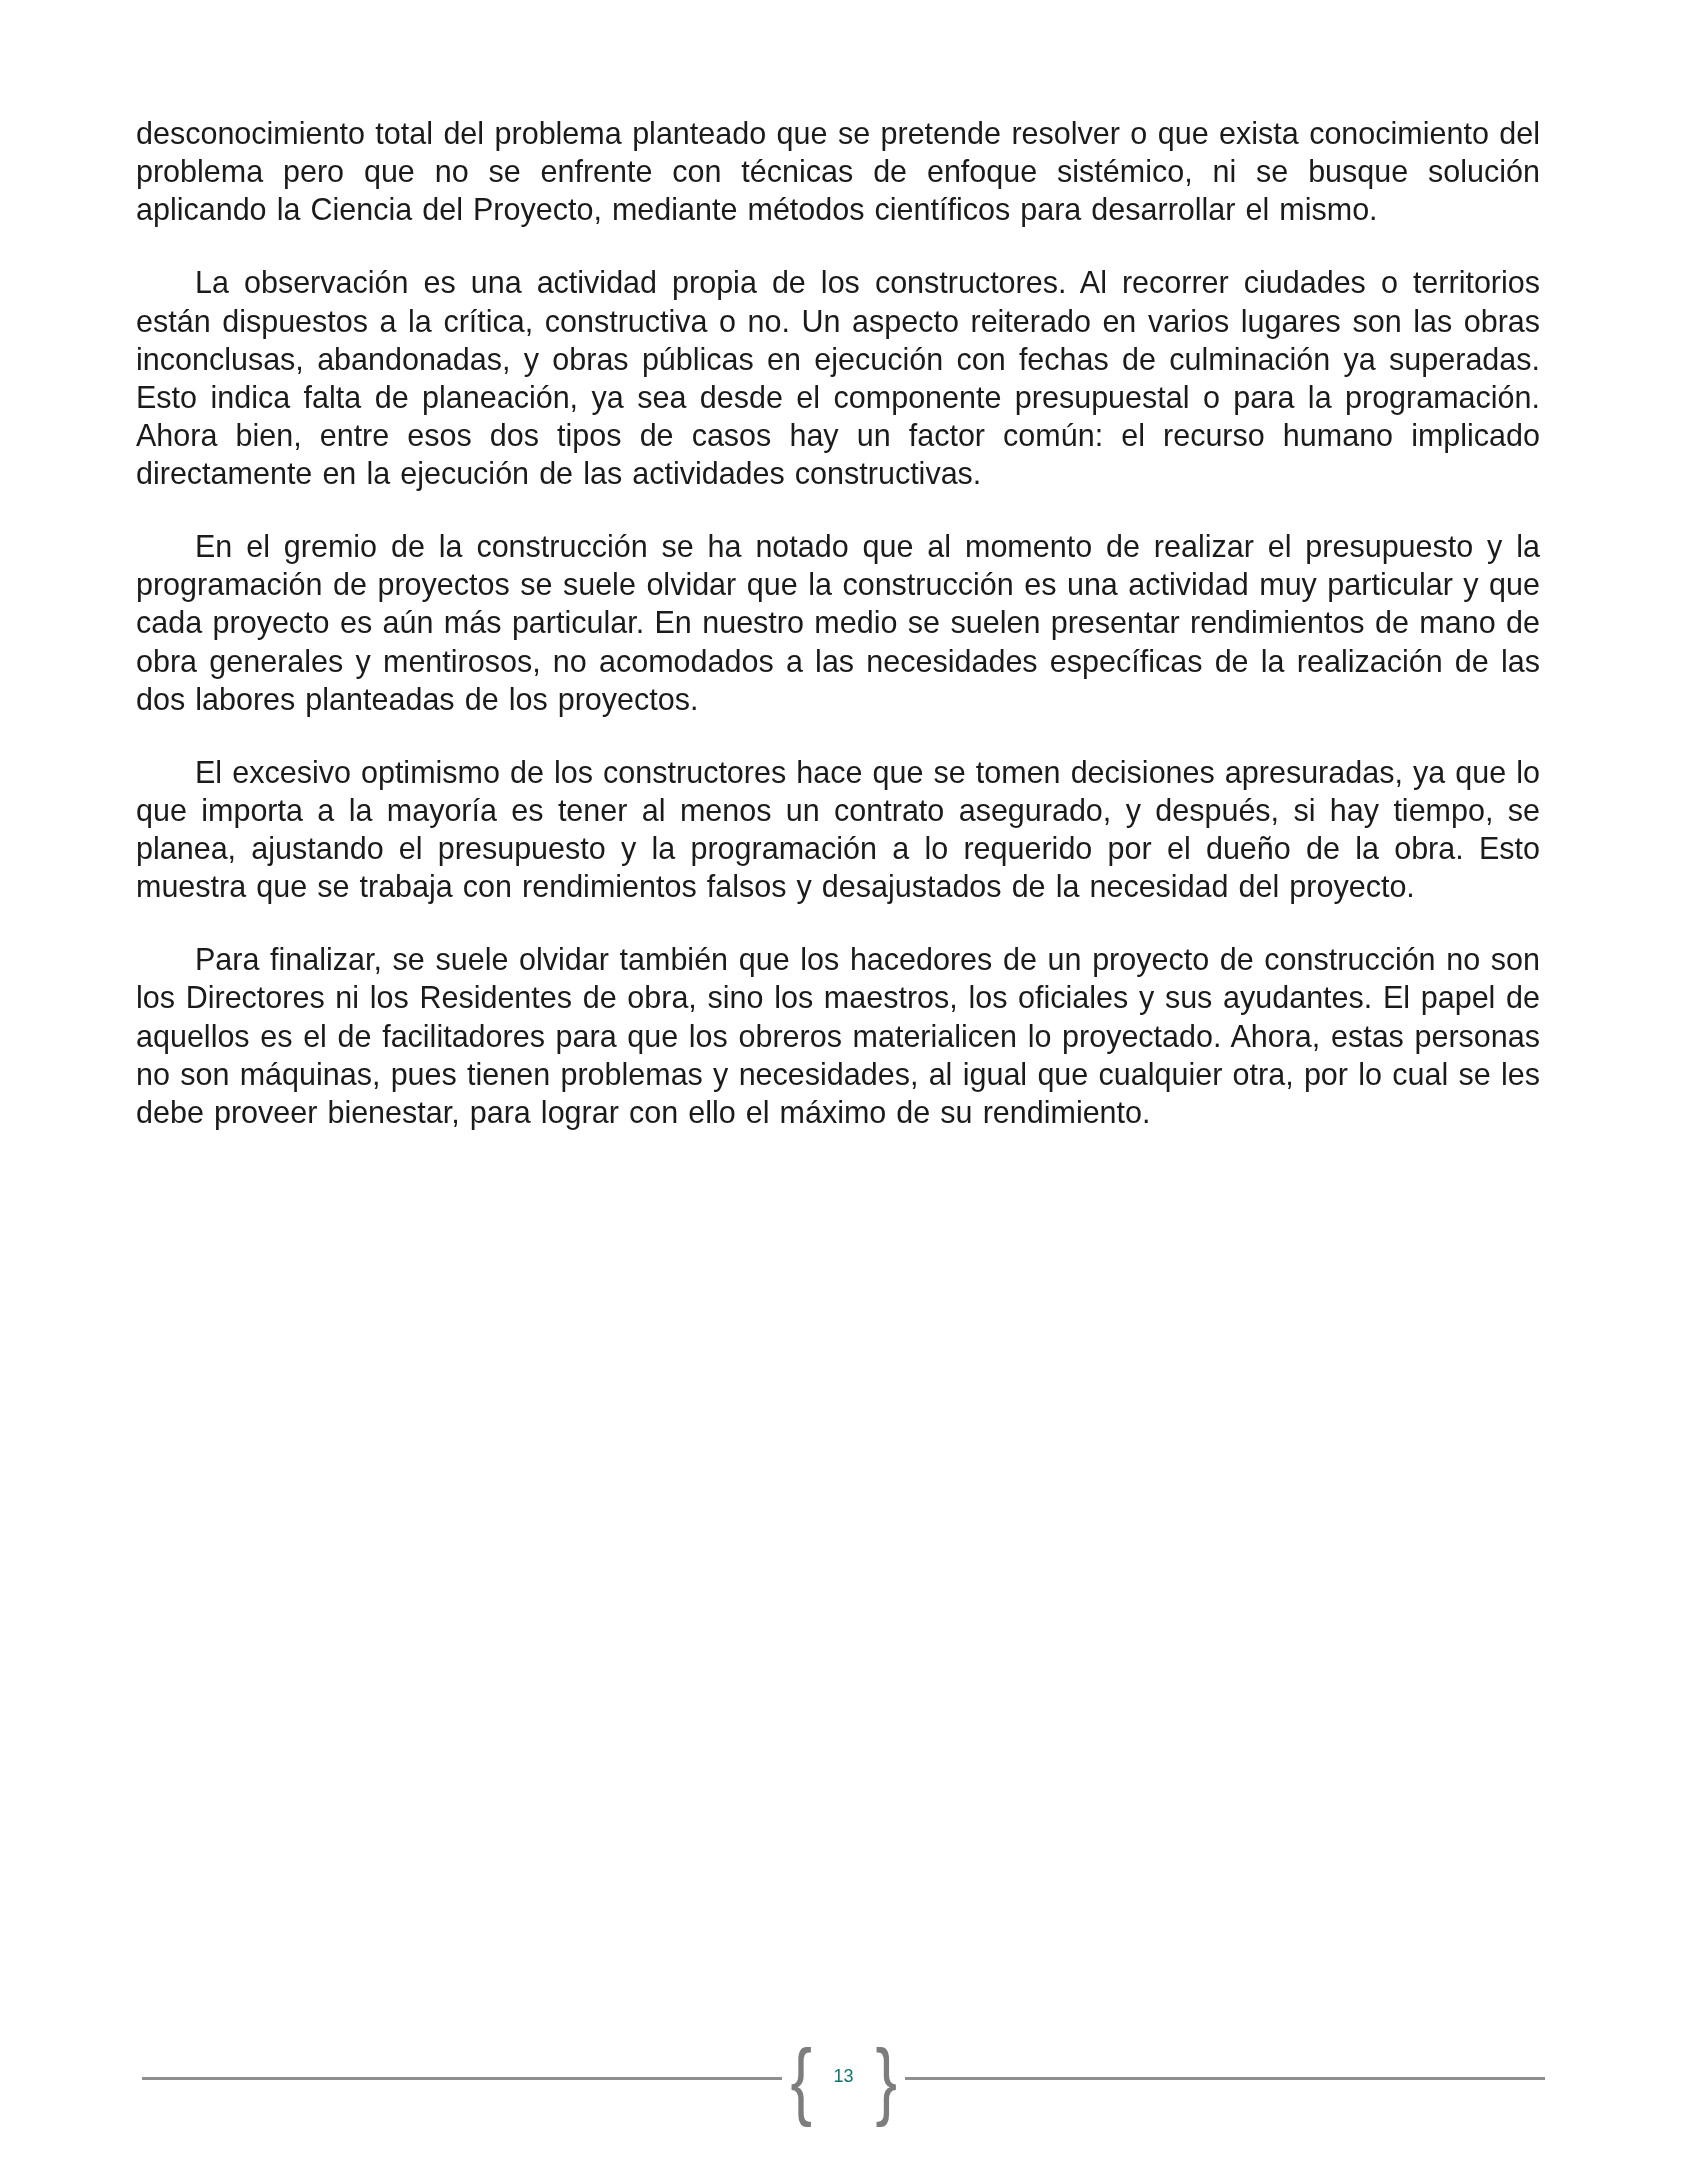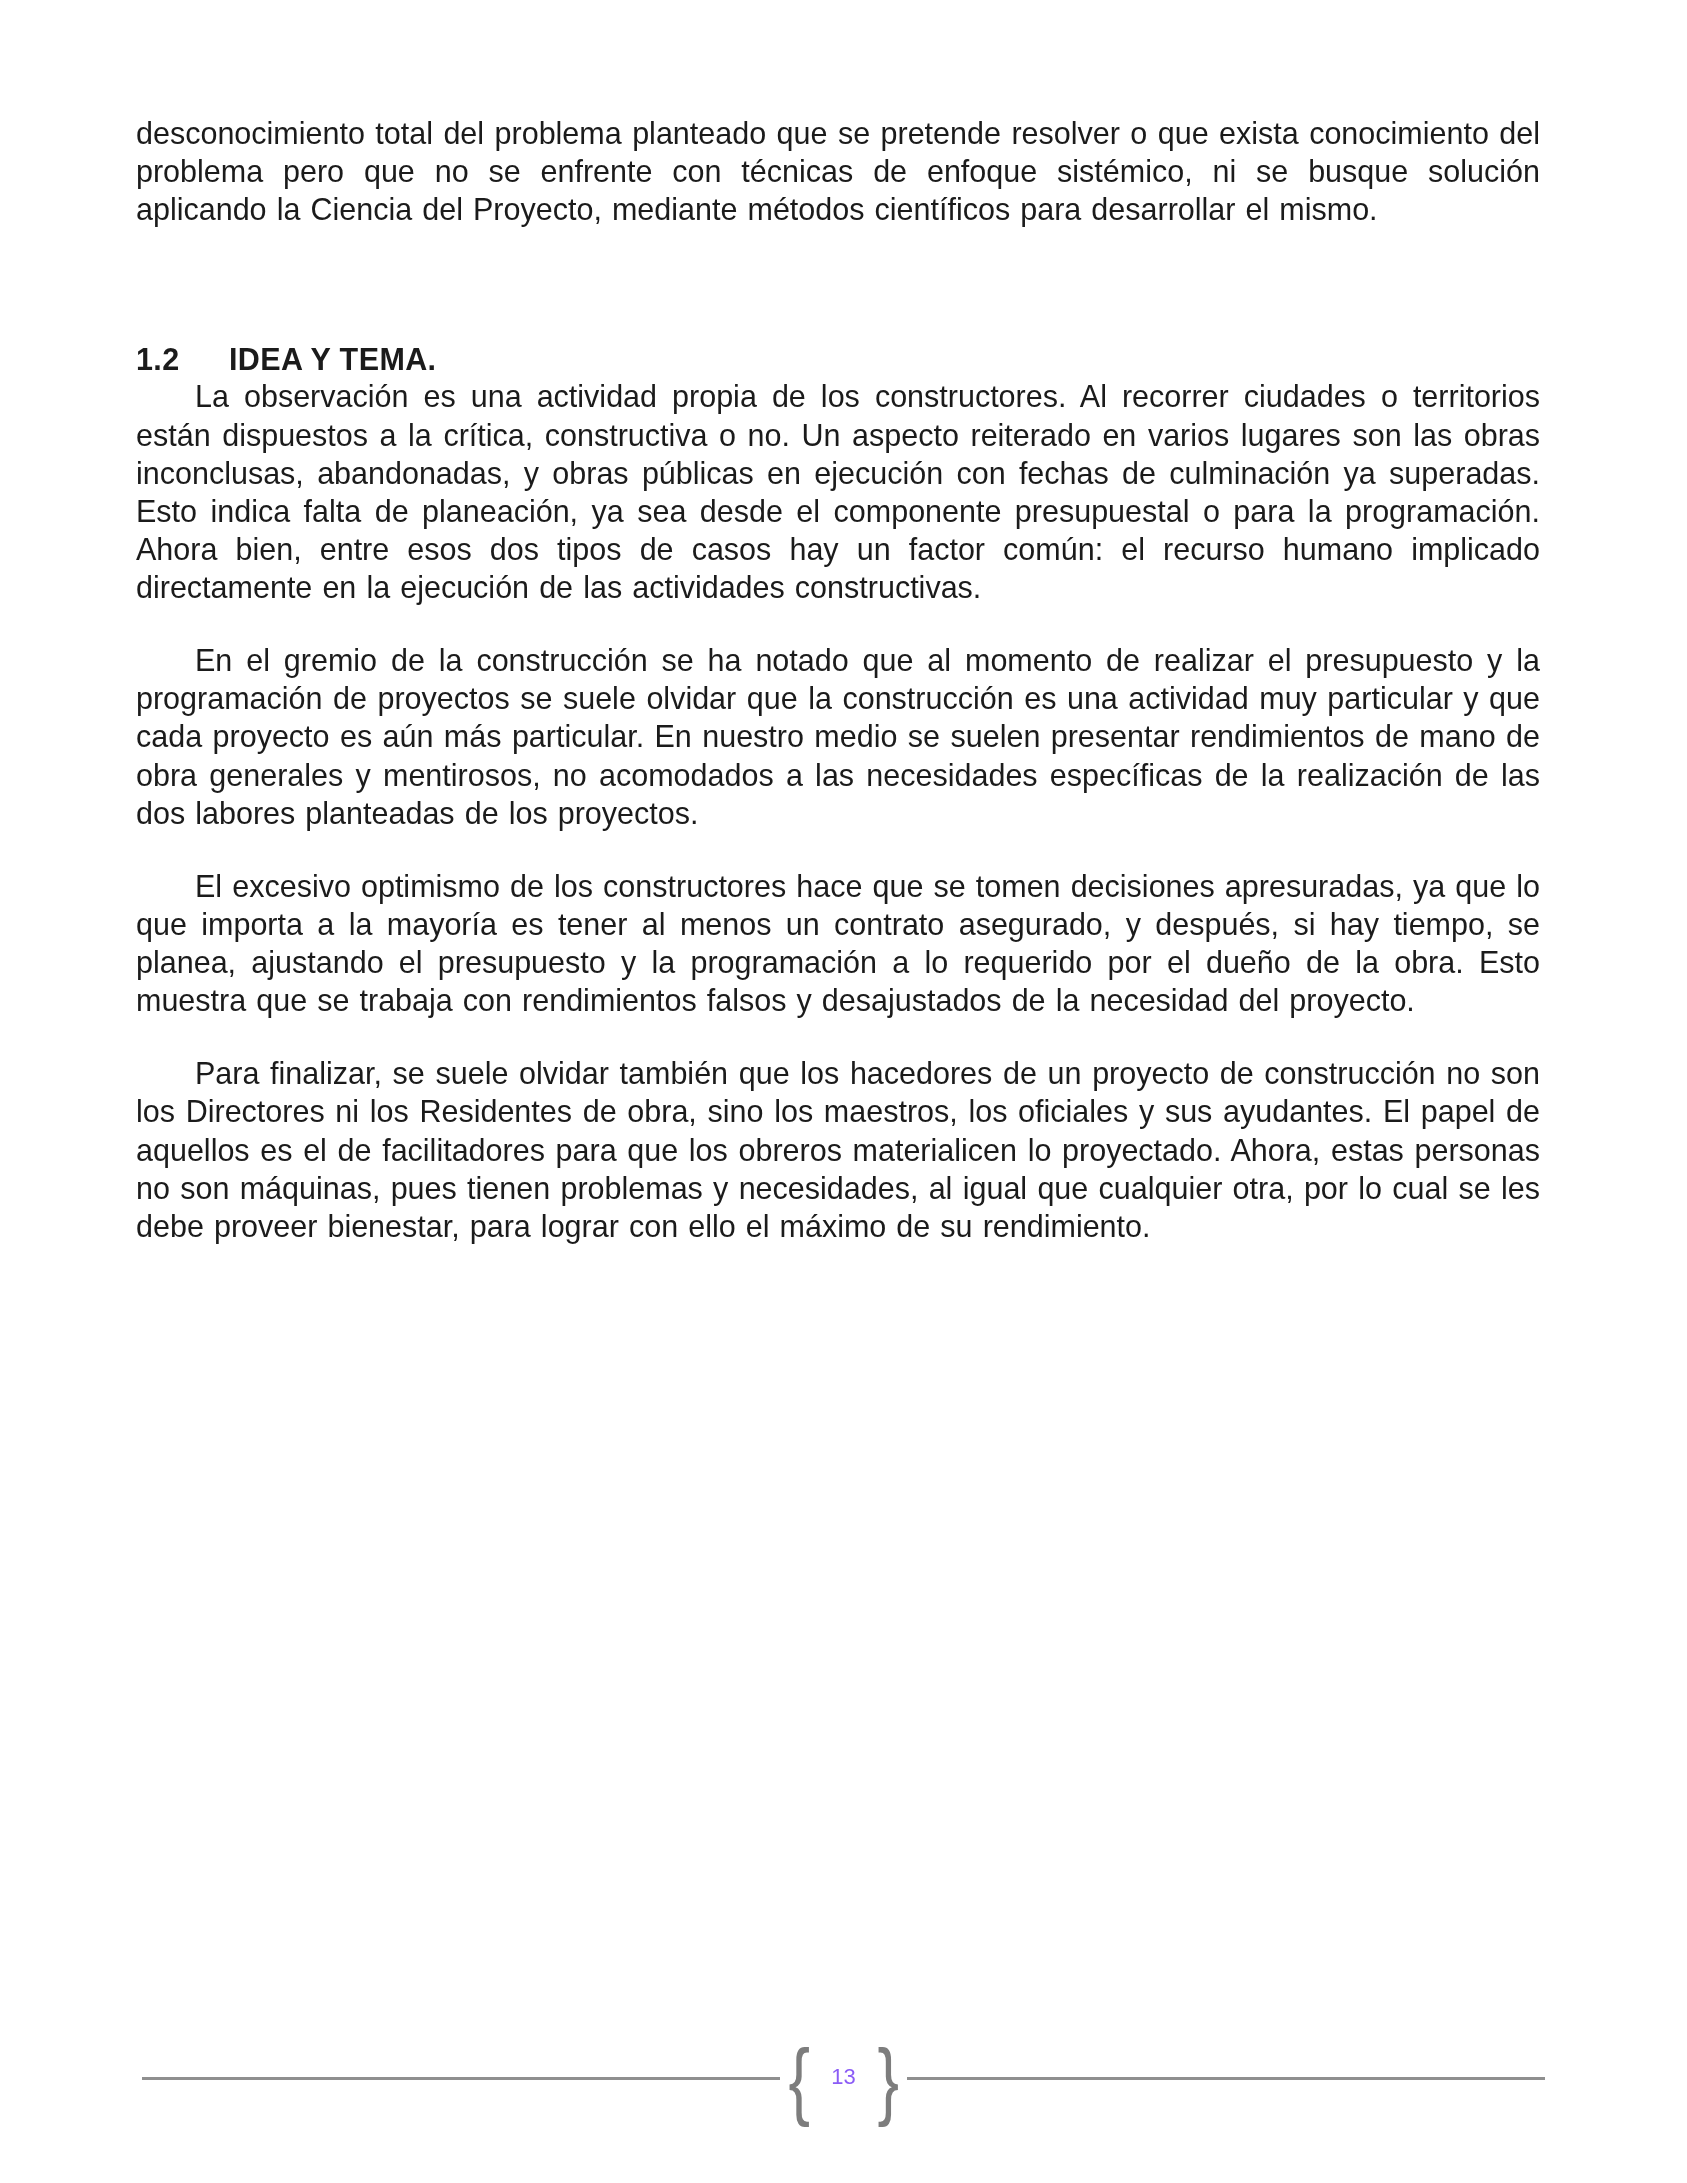--- a/index.html
+++ b/index.html
@@ -63,40 +63,36 @@
   }
   .brace {
     font-size: 86px;
     line-height: 1;
     color: #7d7d7d;
     padding: 0 5px;
     transform: scaleX(0.75);
     user-select: none;
   }
   .page-num {
-    font-size: 22px;
-    color: #8b5cf6;
+    font-size: 18px;
+    color: #0f766e;
     padding: 0 13px;
     position: relative;
     top: -1.6px;
   }
 </style>
 </head>
 <body>
 
 <div class="page">
 
   <div class="content">
 
     <p class="para">desconocimiento total del problema planteado que se pretende resolver o que exista conocimiento del problema pero que no se enfrente con técnicas de enfoque sistémico, ni se busque solución aplicando la Ciencia del Proyecto, mediante métodos científicos para desarrollar el mismo.</p>
 
-    <h2 class="section-heading">
-      <span class="sec-num">1.2</span>
-      <span class="sec-title">IDEA Y TEMA.</span>
-    </h2>
 
 
     <p class="para indent">La observación es una actividad propia de los constructores. Al recorrer ciudades o territorios están dispuestos a la crítica, constructiva o no. Un aspecto reiterado en varios lugares son las obras inconclusas, abandonadas, y obras públicas en ejecución con fechas de culminación ya superadas. Esto indica falta de planeación, ya sea desde el componente presupuestal o para la programación. Ahora bien, entre esos dos tipos de casos hay un factor común: el recurso humano implicado directamente en la ejecución de las actividades constructivas.</p>
 
     <p class="para indent">En el gremio de la construcción se ha notado que al momento de realizar el presupuesto y la programación de proyectos se suele olvidar que la construcción es una actividad muy particular y que cada proyecto es aún más particular. En nuestro medio se suelen presentar rendimientos de mano de obra generales y mentirosos, no acomodados a las necesidades específicas de la realización de las dos labores planteadas de los proyectos.</p>
 
     <p class="para indent">El excesivo optimismo de los constructores hace que se tomen decisiones apresuradas, ya que lo que importa a la mayoría es tener al menos un contrato asegurado, y después, si hay tiempo, se planea, ajustando el presupuesto y la programación a lo requerido por el dueño de la obra. Esto muestra que se trabaja con rendimientos falsos y desajustados de la necesidad del proyecto.</p>
 
     <p class="para indent">Para finalizar, se suele olvidar también que los hacedores de un proyecto de construcción no son los Directores ni los Residentes de obra, sino los maestros, los oficiales y sus ayudantes. El papel de aquellos es el de facilitadores para que los obreros materialicen lo proyectado. Ahora, estas personas no son máquinas, pues tienen problemas y necesidades, al igual que cualquier otra, por lo cual se les debe proveer bienestar, para lograr con ello el máximo de su rendimiento.</p>
 

